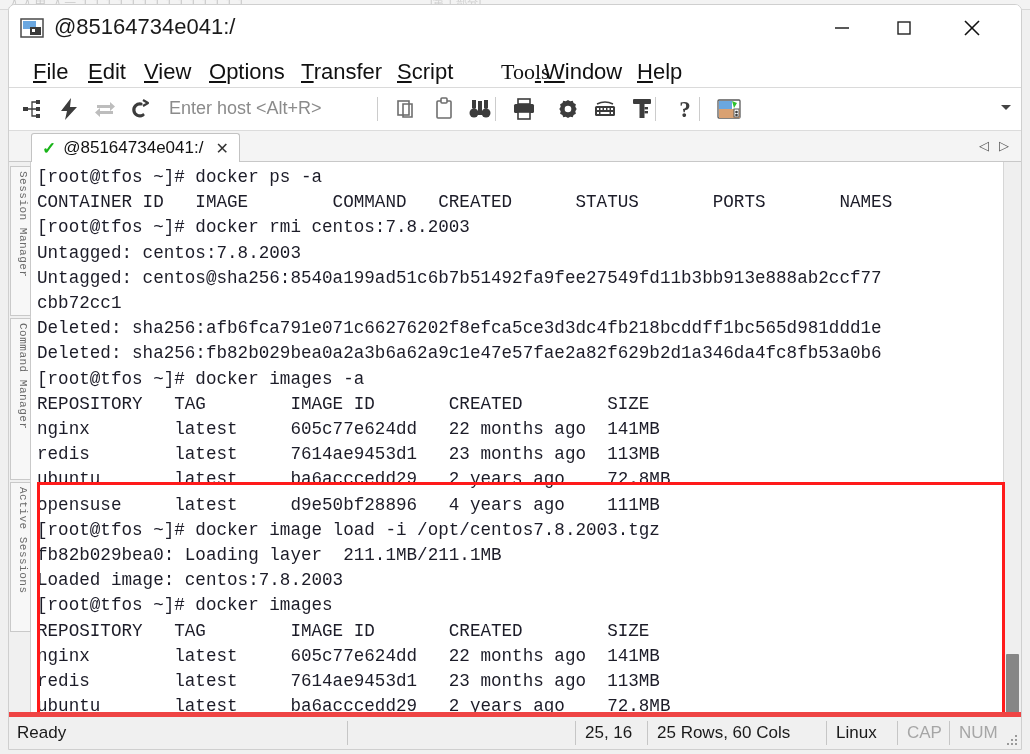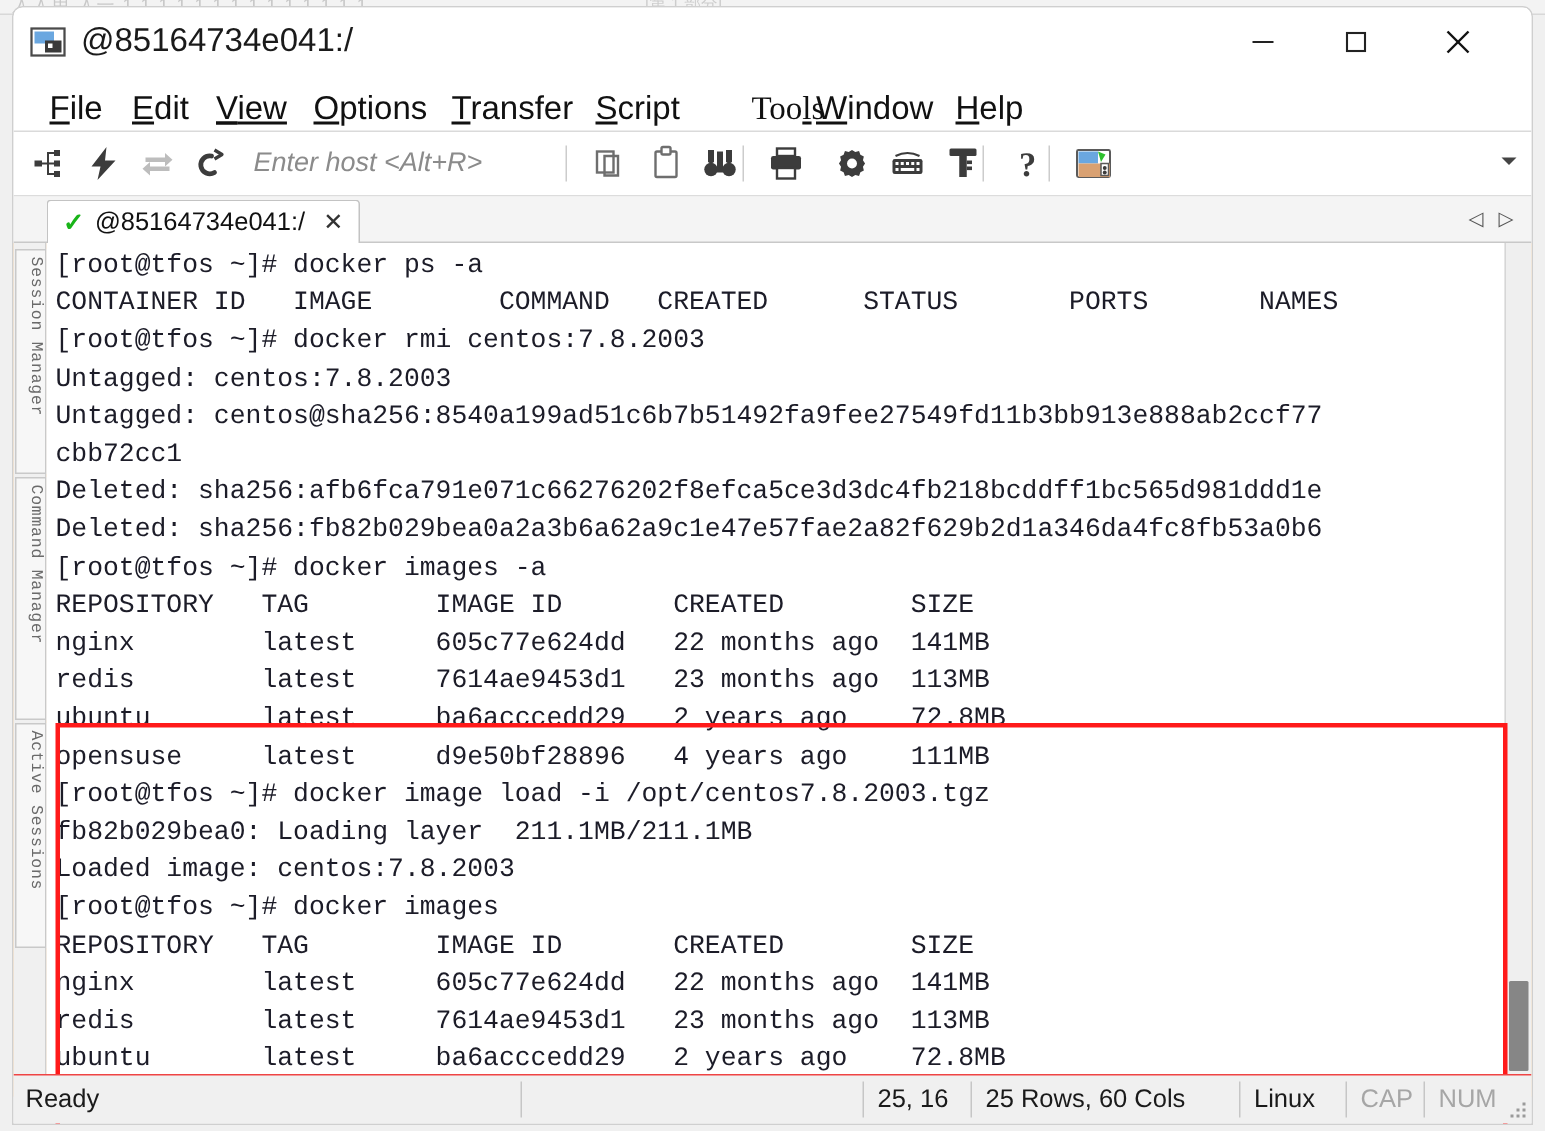--- a/index.html
+++ b/index.html
@@ -53,21 +53,21 @@
     position:absolute;top:5px;font-size:22px;color:#111;white-space:nowrap;
     padding:1px 4px;cursor:default;
   }
   .menu-item u{text-decoration:underline;}
 
   
   .toolbar{position:relative;height:42px;background:#ffffff;border-bottom:1px solid #dcdcdc;}
   .tb-ico{position:absolute;top:8px;width:28px;height:26px;cursor:default;}
   .tb-sep{position:absolute;top:9px;width:1px;height:24px;background:#cccccc;}
   .tb-host{
-    position:absolute;left:160px;top:10px;font-size:18px;color:#8b8b8b;white-space:nowrap;cursor:text;font-style:italic;
+    position:absolute;left:160px;top:10px;font-size:18px;color:#8b8b8b;white-space:nowrap;cursor:text;
   }
   .tb-caret{position:absolute;right:10px;top:17px;width:0;height:0;
     border-left:5px solid transparent;border-right:5px solid transparent;border-top:5px solid #444;}
 
   
   .tabstrip{position:relative;height:30px;background:#f4f4f4;border-bottom:1px solid #c8c8c8;}
   .tab{
     position:absolute;left:22px;top:2px;height:28px;background:#ffffff;
     border:1px solid #c3c3c3;border-bottom:none;border-top-left-radius:3px;border-top-right-radius:3px;
     padding:0 10px;display:flex;align-items:center;gap:7px;cursor:default;
@@ -108,21 +108,21 @@
   .scroll-thumb{position:absolute;right:2px;width:13px;background:#868686;border-radius:1px;cursor:pointer;}
 
   
   .redbox{
     position:absolute;border:3px solid #ff1a1a;pointer-events:none;box-sizing:border-box;
   }
 
   
   .statusbar{
     position:absolute;left:0;bottom:0;width:1012px;height:32px;background:#f0f0f0;
-    border-top:1px solid #ef4444;
+    border-top:5px solid #ef4444;
   }
   .sb-cell{
     position:absolute;top:0;height:32px;display:flex;align-items:center;
     font-size:17px;color:#1a1a1a;white-space:nowrap;cursor:default;
   }
   .sb-div{position:absolute;top:4px;width:1px;height:24px;background:#c6c6c6;}
   .sb-dim{color:#a6a6a6;}
   .sb-grip{position:absolute;right:3px;bottom:2px;width:12px;height:12px;}
   .sb-grip i{position:absolute;width:2px;height:2px;background:#9a9a9a;display:block;}
 </style>
@@ -164,21 +164,21 @@
         <svg width="24" height="24" viewBox="0 0 24 24">
           <line x1="5" y1="5" x2="19" y2="19" stroke="#111" stroke-width="1.6"></line>
           <line x1="19" y1="5" x2="5" y2="19" stroke="#111" stroke-width="1.6"></line>
         </svg>
       </div>
     </div>
 
     <div class="menubar" id="menubar">
         <div class="menu-item" style="left: 20px;"><u>F</u>ile</div>
         <div class="menu-item" style="left: 75px;"><u>E</u>dit</div>
-        <div class="menu-item" style="left: 131px; text-decoration: underline;"><u>V</u>iew</div>
+        <div class="menu-item" style="left: 131px;"><u>V</u>iew</div>
         <div class="menu-item" style="left: 196px;"><u>O</u>ptions</div>
         <div class="menu-item" style="left: 288px;"><u>T</u>ransfer</div>
         <div class="menu-item" style="left: 384px;"><u>S</u>cript</div>
         <div class="menu-item" style="left: 488px; font-family: Liberation Serif, serif;">Too<u>l</u>s</div>
         <div class="menu-item" style="left: 531px;"><u>W</u>indow</div>
         <div class="menu-item" style="left: 624px;"><u>H</u>elp</div>
       </div>
 
     <div class="toolbar">
       <span class="tb-ico" style="left:10px">

